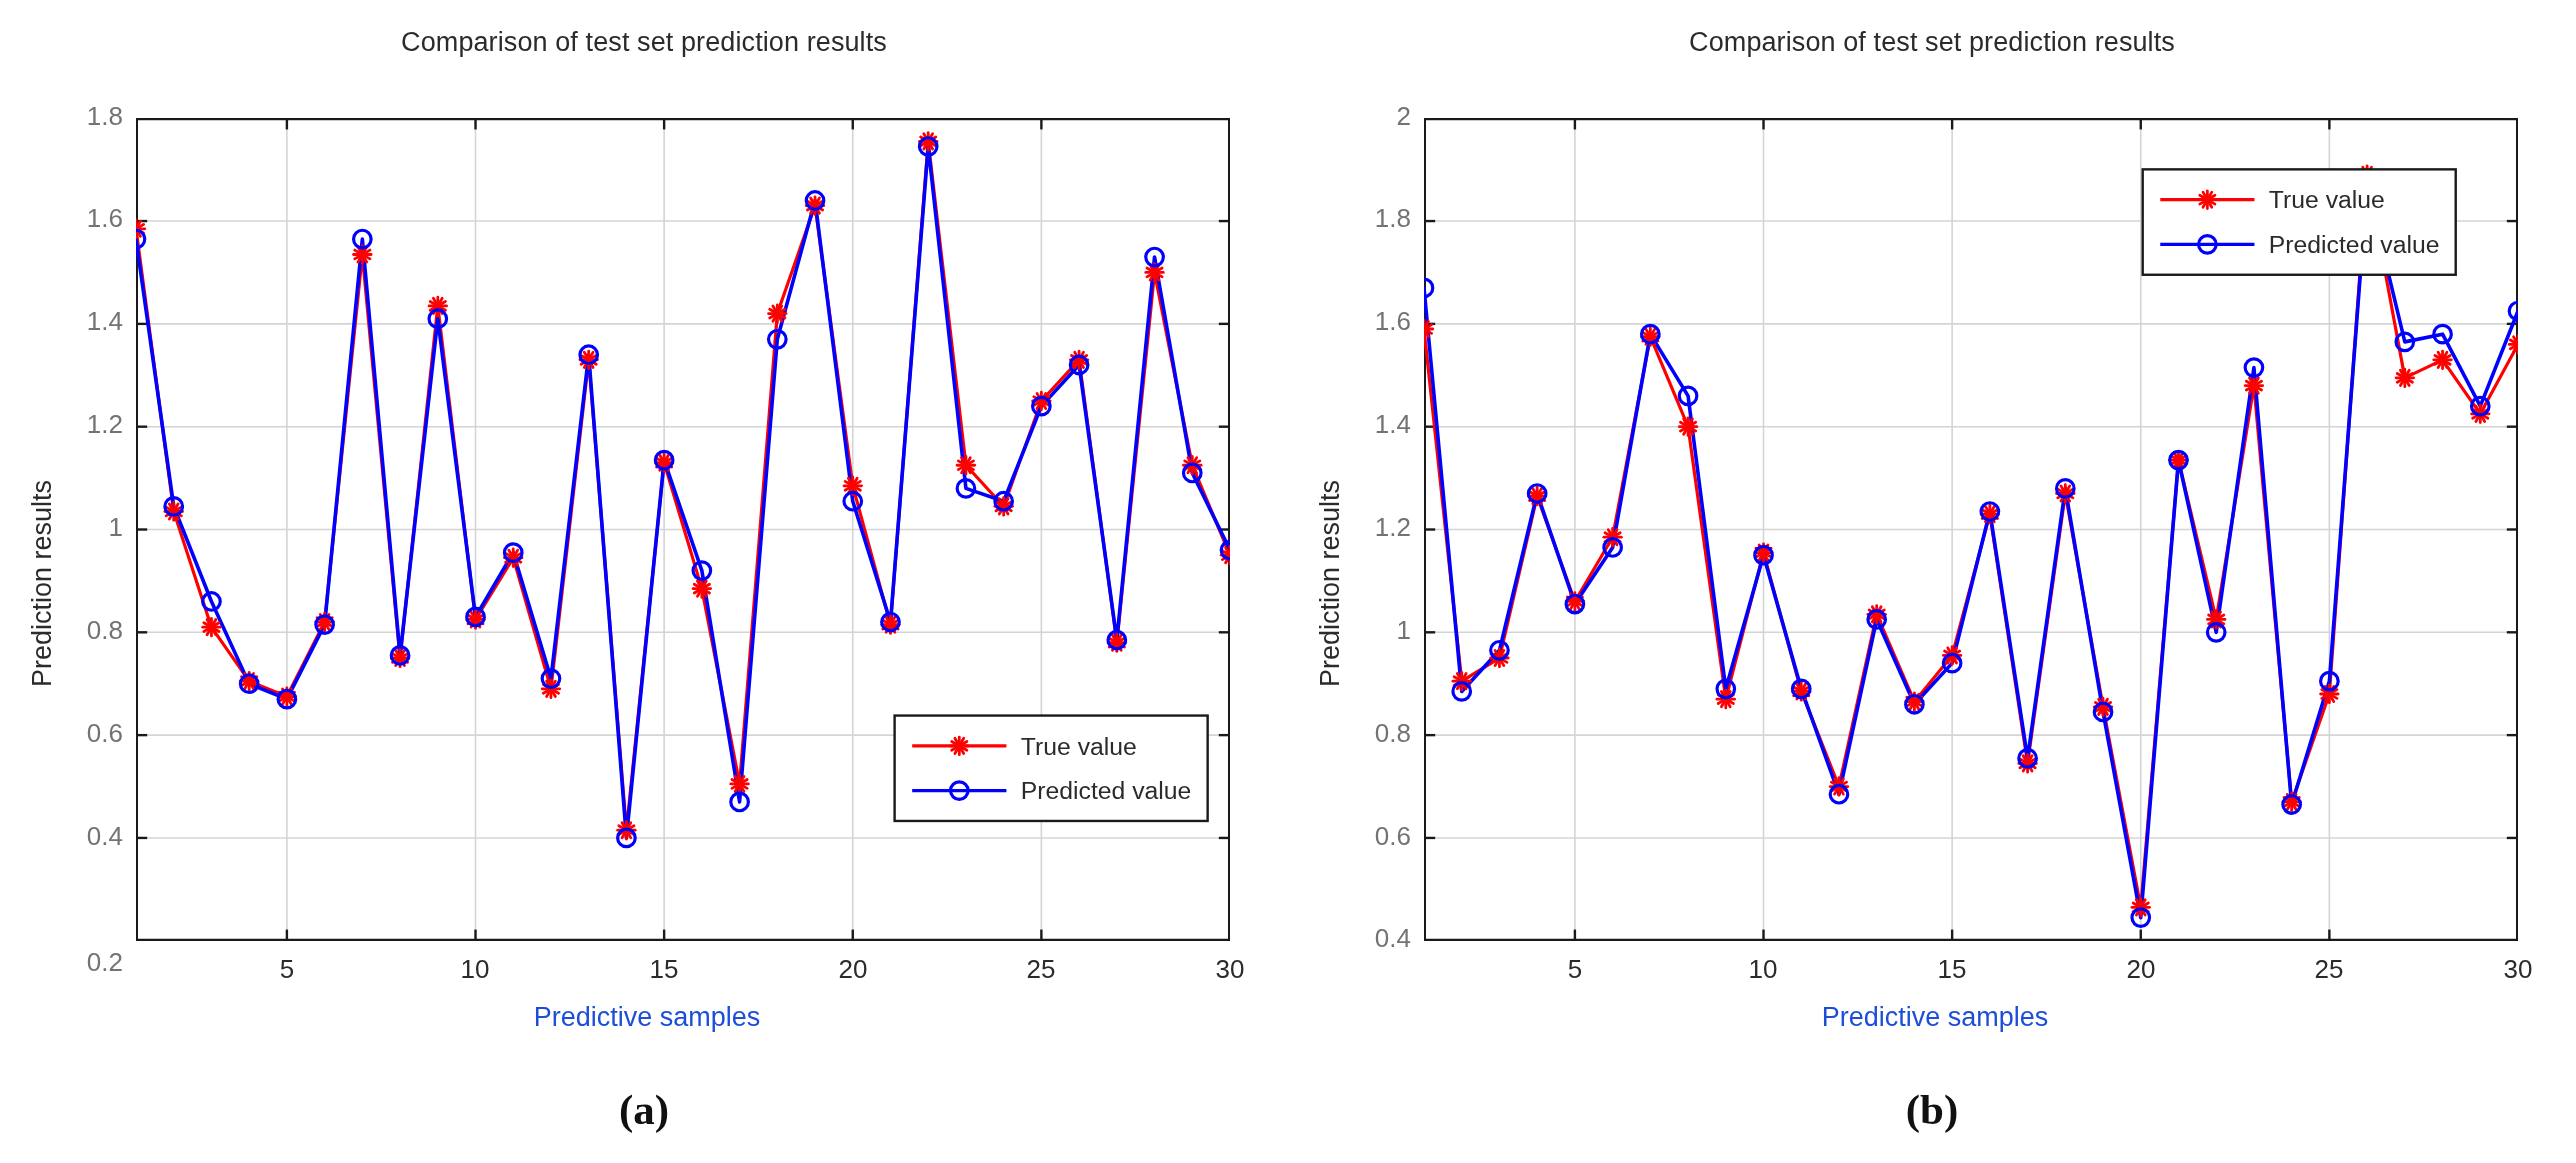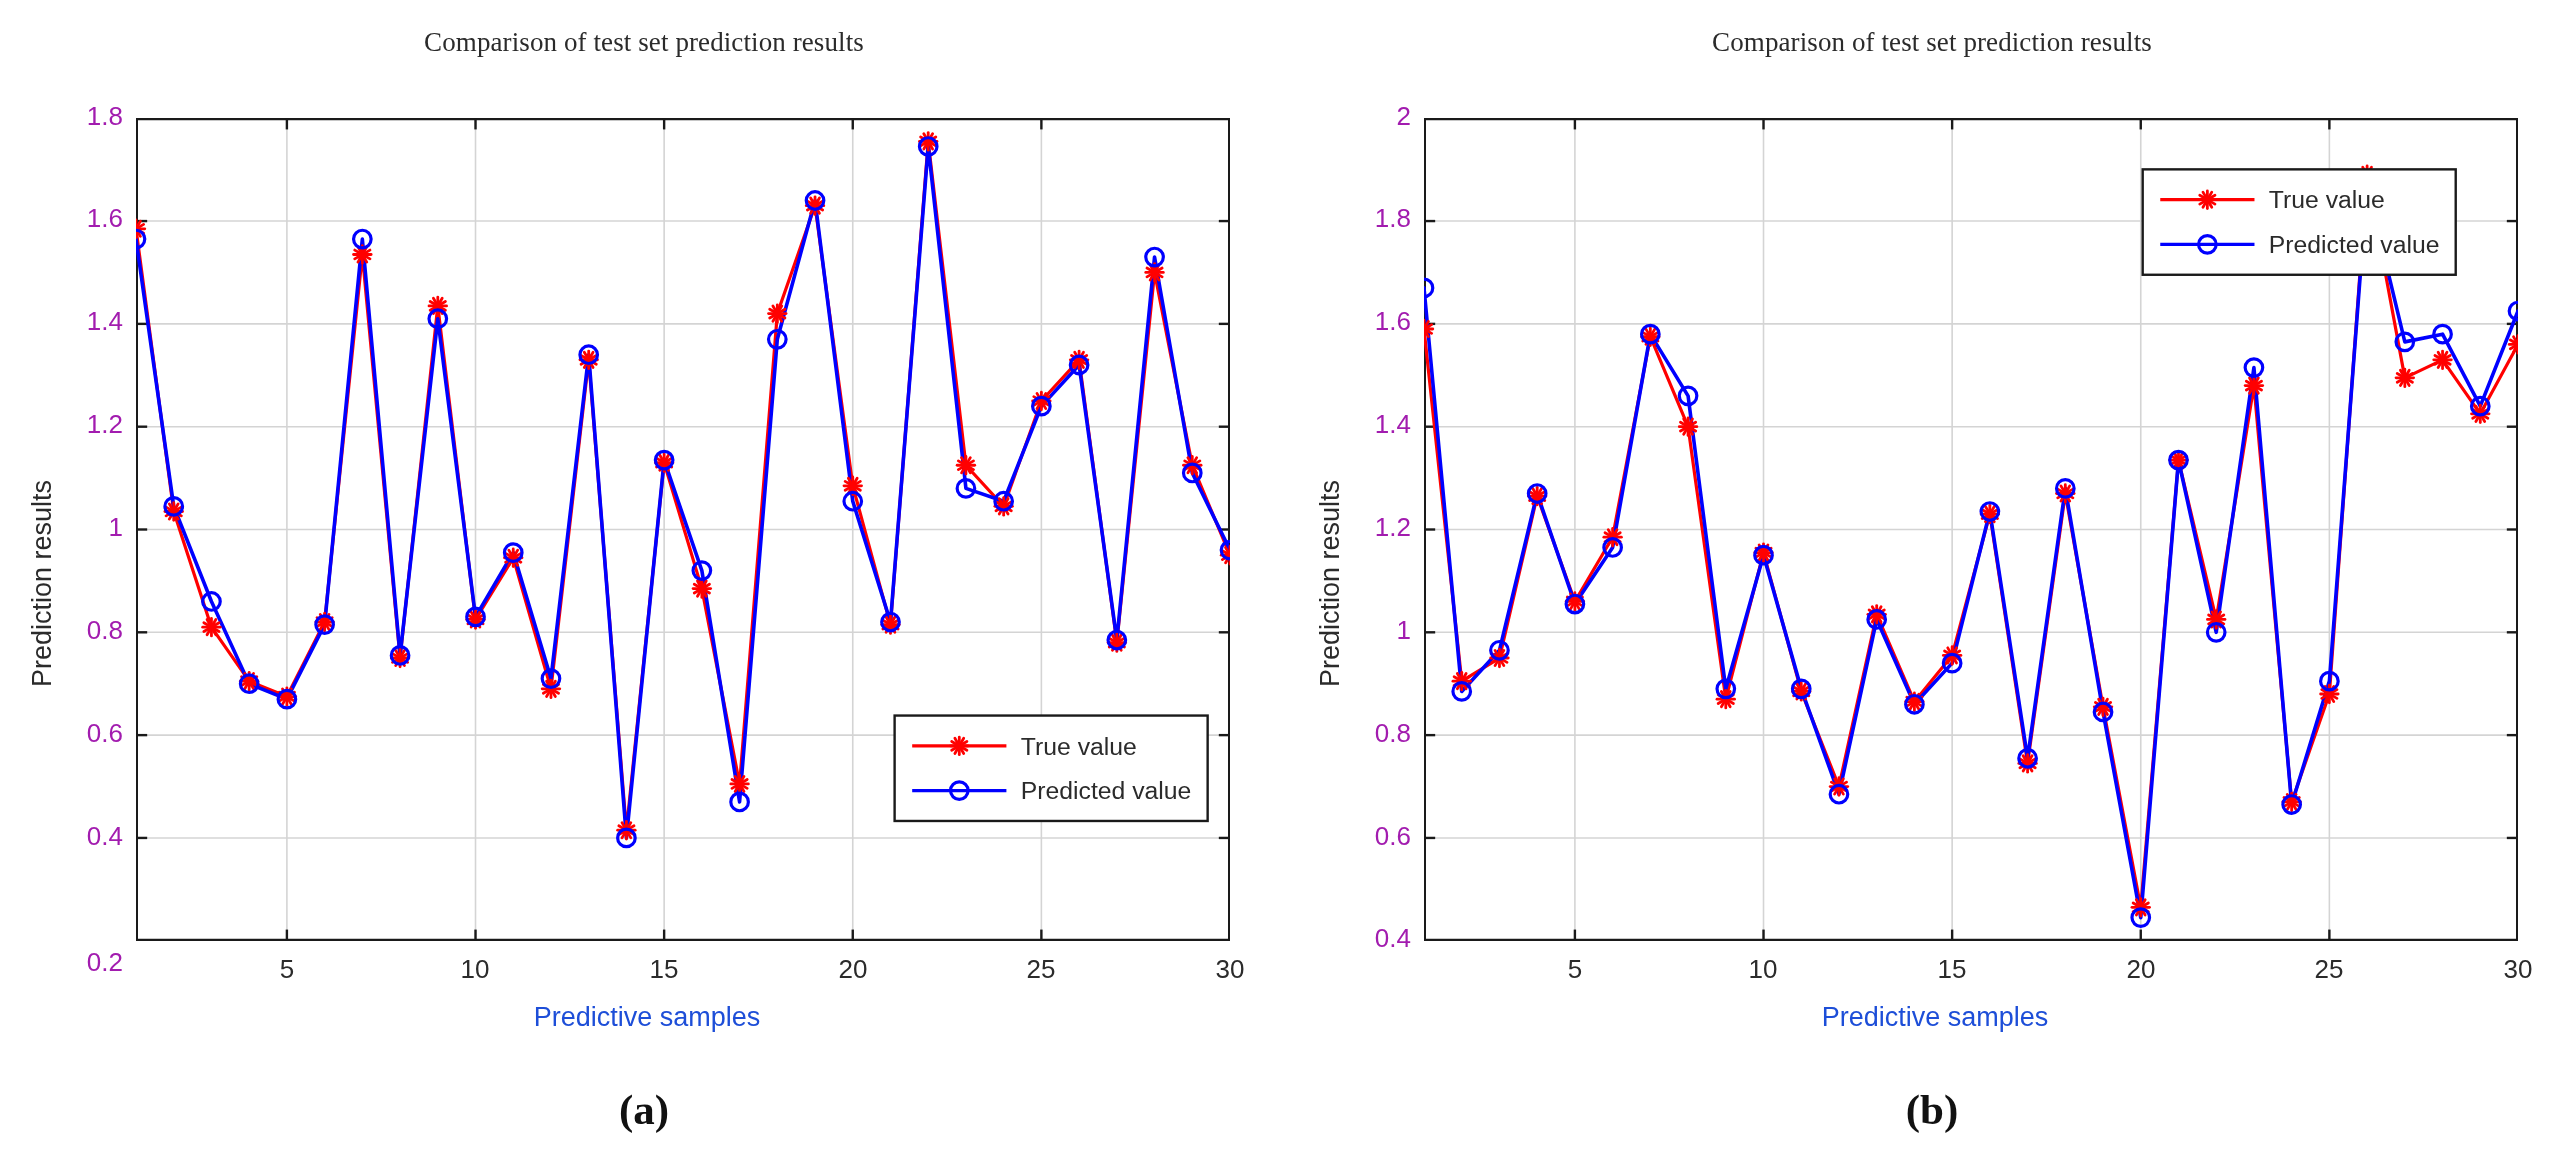--- a/index.html
+++ b/index.html
@@ -1,27 +1,27 @@
 <!DOCTYPE html>
 <html style="font-size:12.8px"><head>
 <meta charset="utf-8">
 <style>
   html,body{margin:0;padding:0;background:#ffffff;}
   body{width:2576px;height:1164px;font-family:"Liberation Sans",sans-serif;overflow:hidden;}
   .figure{position:relative;width:2576px;height:1164px;display:flex;}
   .panel{position:relative;width:1288px;height:1164px;}
   .title-block{position:absolute;left:0;right:0;top:21px;text-align:center;}
-  .title-line{font-size:27px;color:#2b2b2b;letter-spacing:0.1px;line-height:42px;font-family:Liberation Serif, serif;}
+  .title-line{font-size:27px;color:#2b2b2b;letter-spacing:0.1px;line-height:42px;font-family:Liberation Sans, sans-serif;}
   .plot-wrap{position:absolute;}
   .axis-label-y{
     position:absolute;transform:rotate(-90deg);transform-origin:left top;
     font-size:27px;color:#2b2b2b;white-space:nowrap;font-family:"Liberation Sans",sans-serif;
   }
   .axis-label-x{position:absolute;font-size:27px;color:#1d4ed8;text-align:center;font-family:"Liberation Sans",sans-serif;}
-  .ytick{position:absolute;font-size:26px;color:#a21caf;text-align:right;white-space:nowrap;font-family:"Liberation Sans",sans-serif;}
+  .ytick{position:absolute;font-size:26px;color:#737373;text-align:right;white-space:nowrap;font-family:"Liberation Sans",sans-serif;}
   .xtick{position:absolute;font-size:26px;color:#2b2b2b;text-align:center;white-space:nowrap;font-family:"Liberation Sans",sans-serif;}
   .caption{position:absolute;bottom:30px;left:0;right:0;text-align:center;
            font-family:"Liberation Serif",serif;font-weight:bold;font-size:43px;color:#111;}
   svg{display:block;}
 </style>
 </head>
 <body>
 
 <div class="figure">
 

